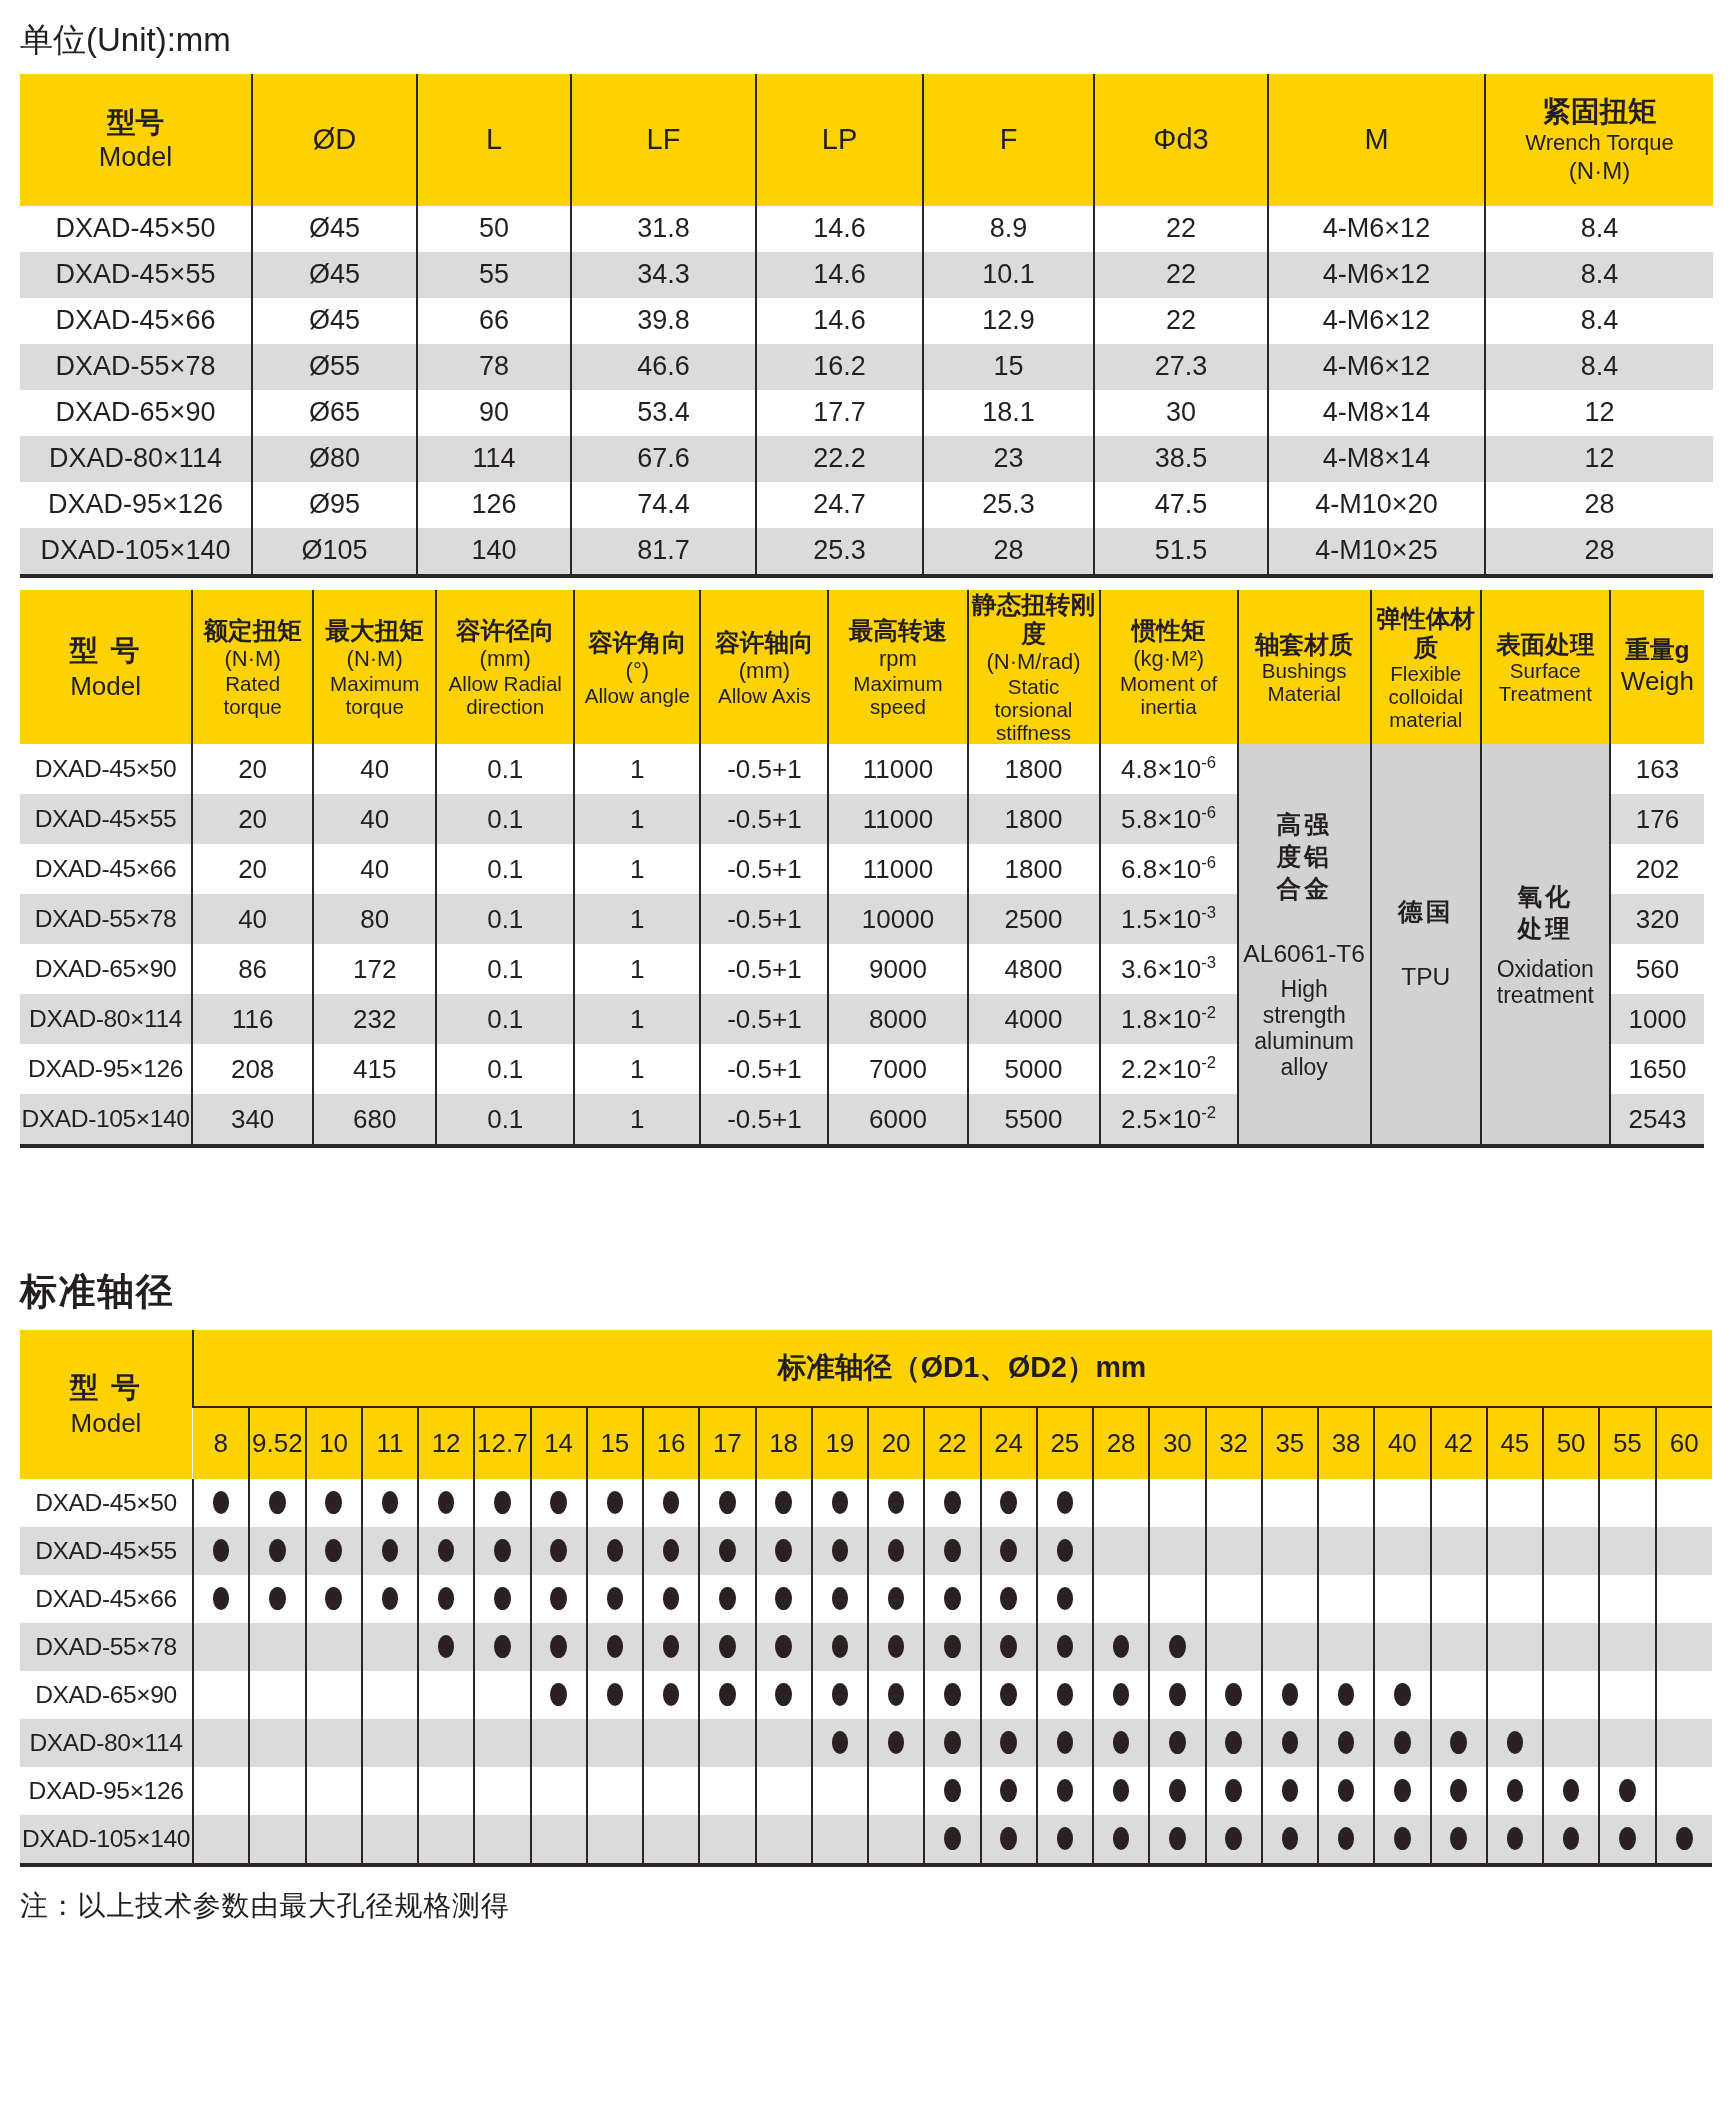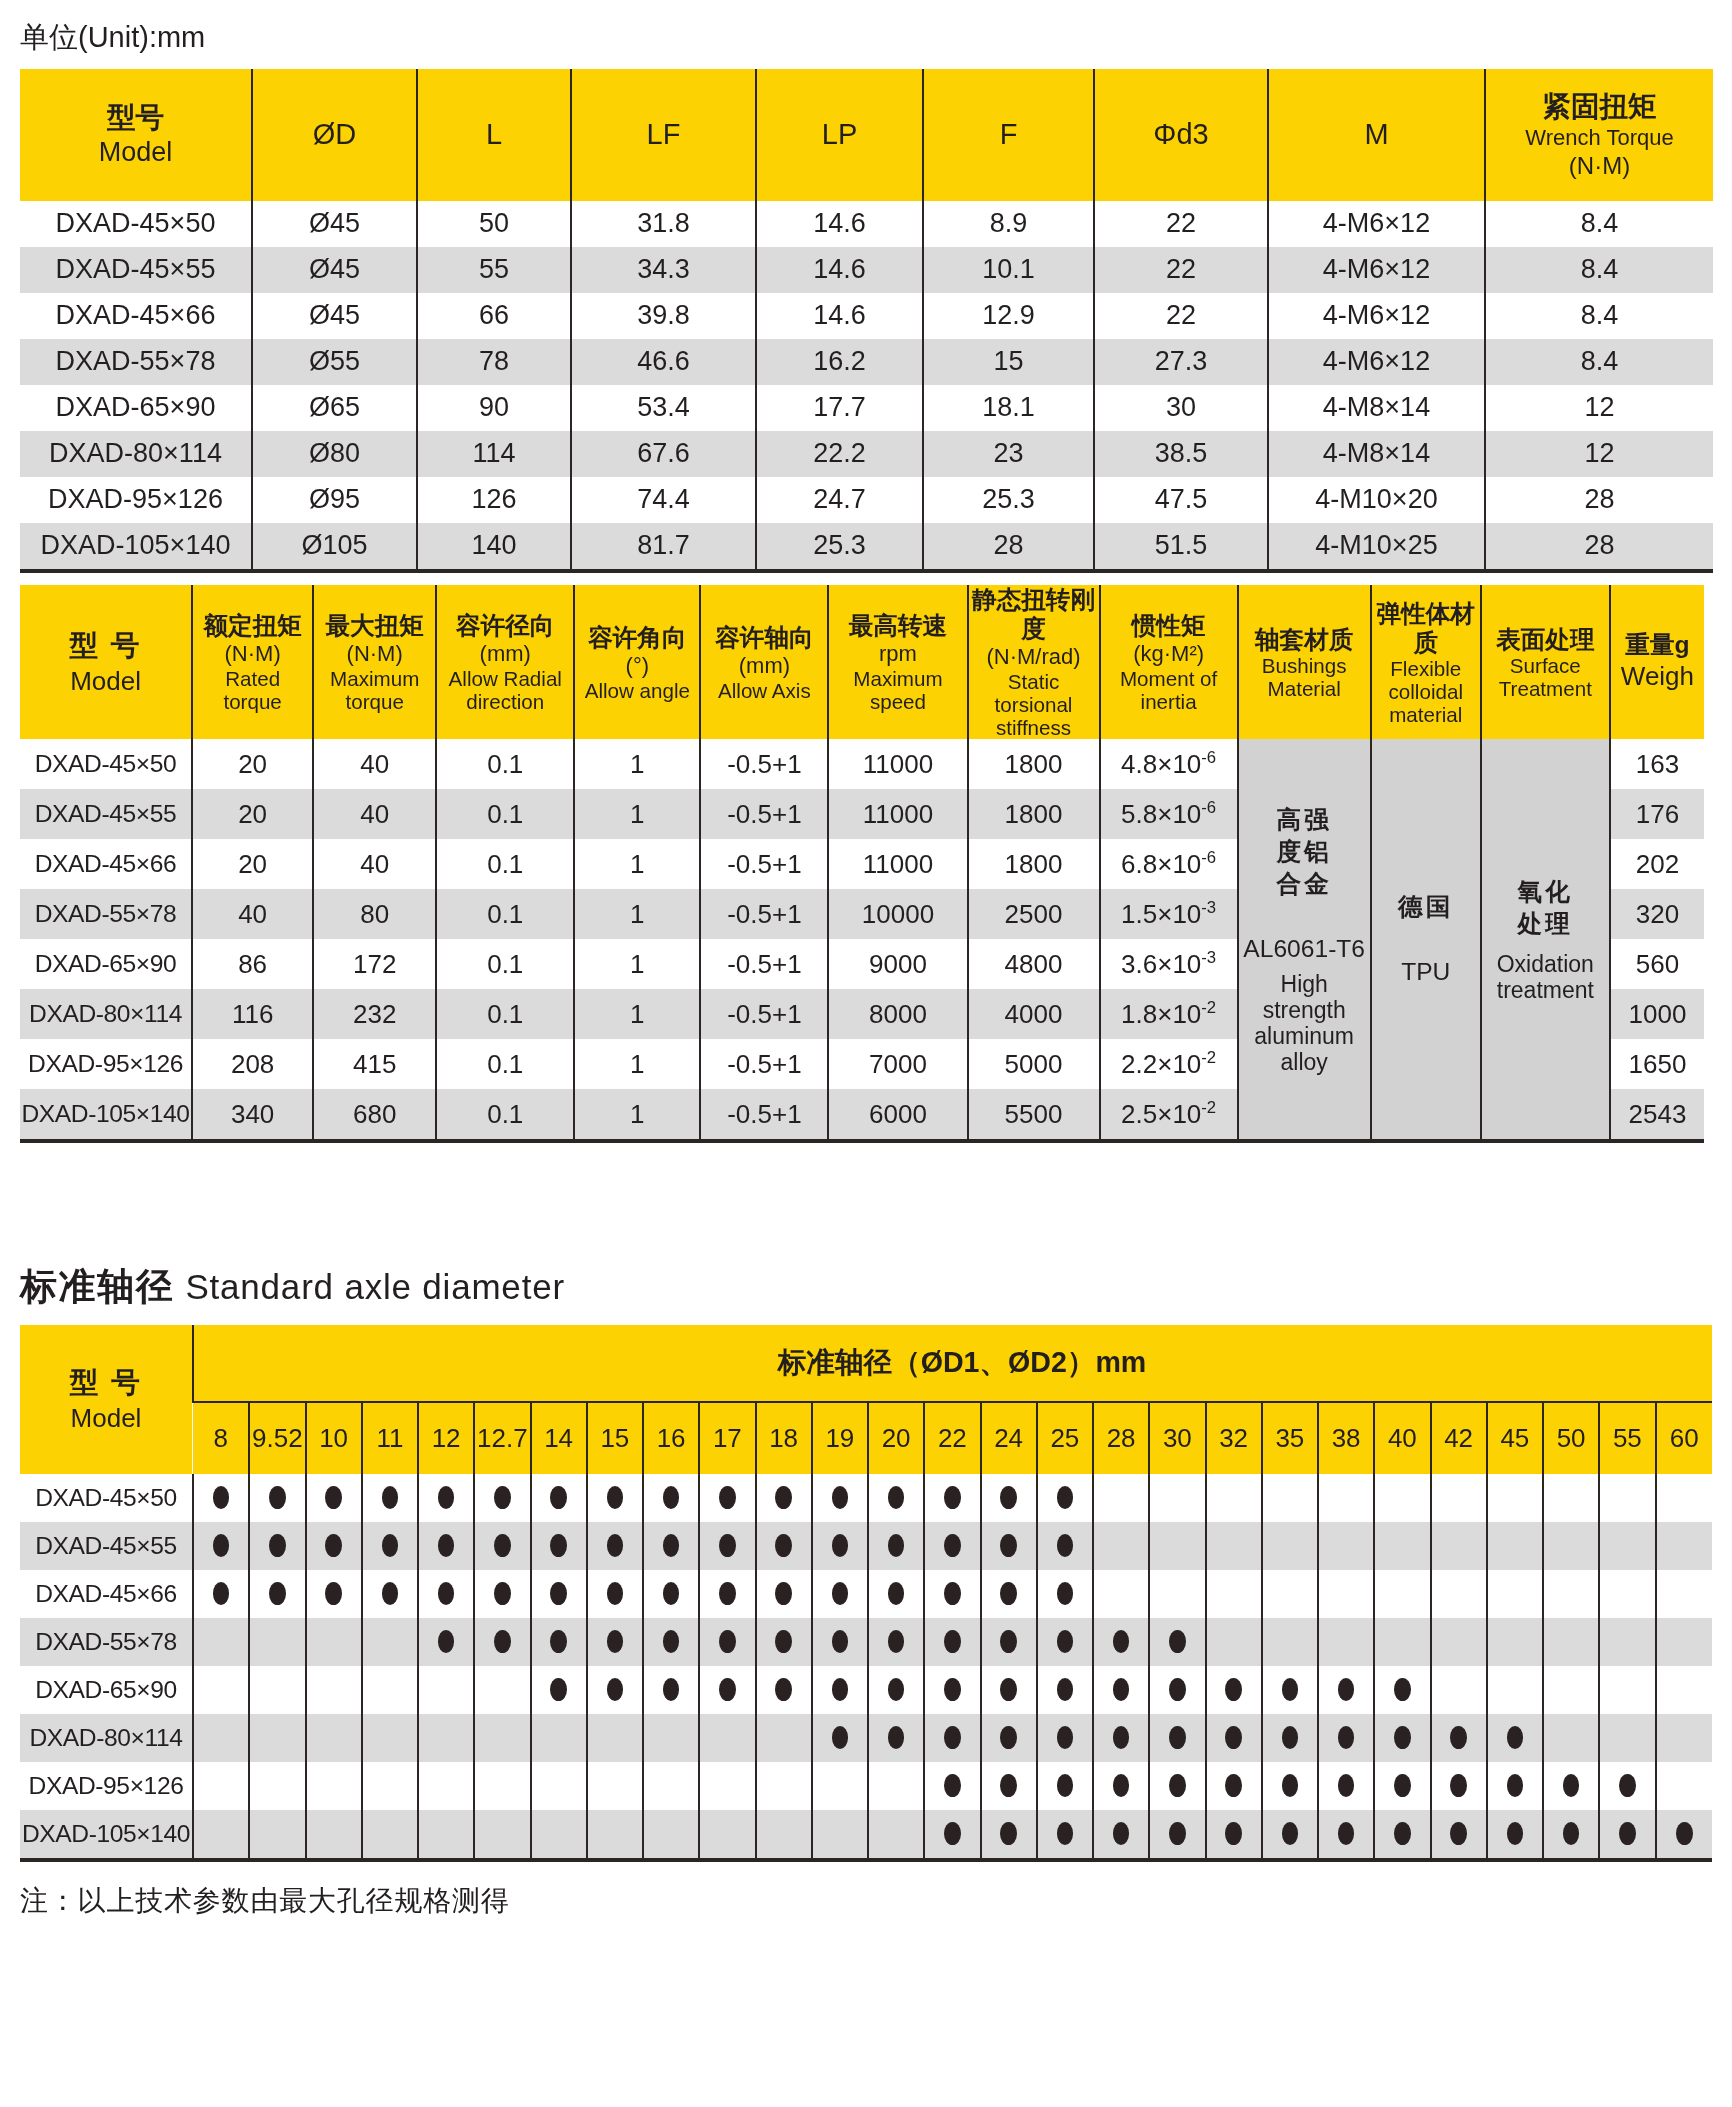--- a/index.html
+++ b/index.html
@@ -9,21 +9,21 @@
     color:#231f20;
     position:relative;
   }
   .page{padding:17.5px 20px 0 20px;}
 
   
   .title-row{display:flex;justify-content:space-between;align-items:flex-end;}
   .sec-title{display:flex;align-items:baseline;gap:11px;}
   .sec-title .zh{font-size:37px;font-weight:700;letter-spacing:1.6px;}
   .sec-title .en{font-size:35px;font-weight:400;letter-spacing:0.8px;}
-  .unit-label{font-size:29px;font-weight:400;}
+  .unit-label{font-size:33px;font-weight:400;}
 
   
   table{border-collapse:collapse;table-layout:fixed;border-spacing:0;}
   td,th{padding:0;text-align:center;vertical-align:middle;overflow:hidden;}
   th + th, td + td{border-left:2.4px solid #2b2524;}
   thead th{background:#fdd203;}
   tbody tr.alt td{background:#dbdbdb;}
   table{border-bottom:4px solid #2b2524;}
 
   
@@ -382,21 +382,20 @@
           <td>5500</td>
           <td>2.5×10<sup class="exp">-2</sup></td>
           <td>2543</td>
         </tr>
       </tbody>
   </table>
 
   <div class="title-row" style="margin-top:119px;">
     <div class="sec-title">
       <span class="zh">标准轴径</span>
-      <span class="en">Standard axle diameter</span>
     </div>
   </div>
 
   <table class="t3">
     <colgroup id="t3-cols">
         <col class="model-col">
         <col>
         <col>
         <col>
         <col>

